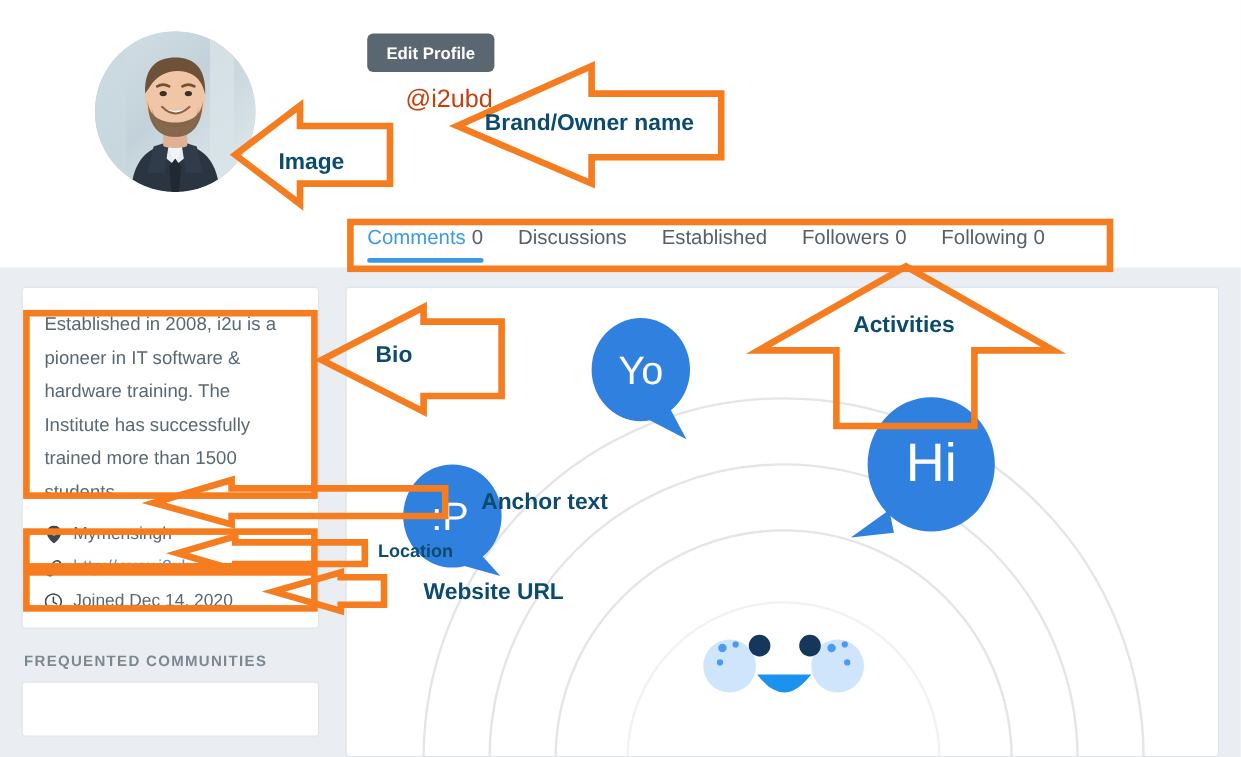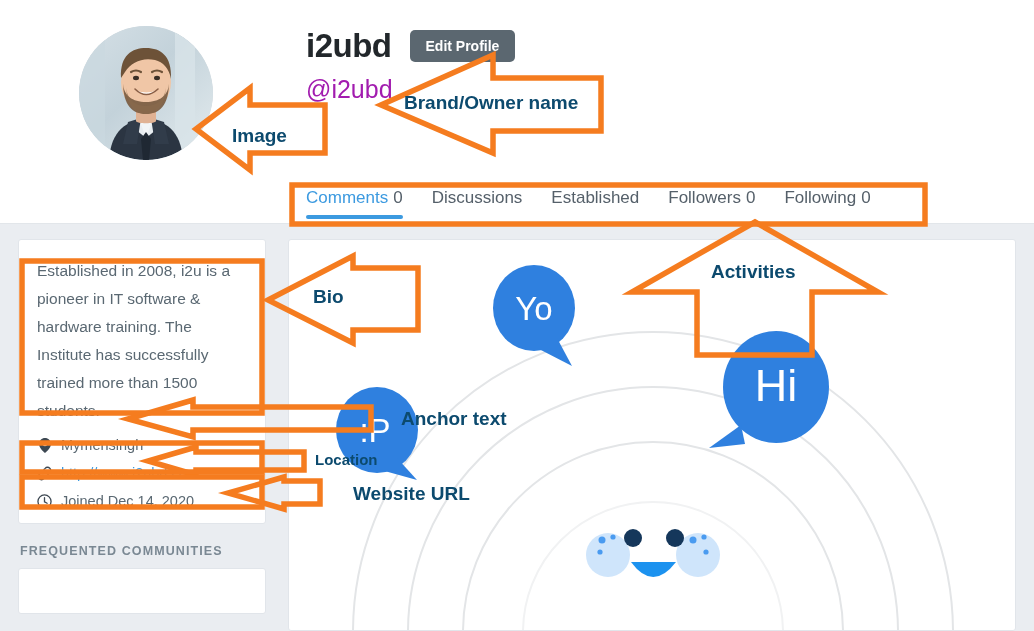--- a/index.html
+++ b/index.html
@@ -33,21 +33,21 @@
     font-size:33px; font-weight:bold; color:#22272b; letter-spacing:-0.5px;
     line-height:1.1;
   }
   .edit-profile-btn {
     background:#5b6770; color:#fff; border:none; border-radius:5px;
     font-family:"Liberation Sans", sans-serif;
     font-size:14px; font-weight:bold; padding:9px 16px; cursor:pointer;
     line-height:1;
   }
   .handle {
-    margin-top:11px; font-size:25px; color:#a21caf; font-weight:normal;
+    margin-top:11px; font-size:21px; color:#c2410c; font-weight:normal;margin-left:32px;
   }
 
   
   .tabs-row {
     position:absolute; left:306px; top:188px;
     display:flex; align-items:flex-start; gap:29px;
   }
   .tab {
     font-size:17px; color:#55606a; padding-bottom:11px; cursor:pointer;
     white-space:nowrap; position:relative;
@@ -158,21 +158,20 @@
           <path d="M73 46 Q78 43 83 46" stroke="#6d5238" stroke-width="2.2" fill="none" stroke-linecap="round"></path>
 
           <path d="M57 64 Q67 73 78 64 Q67 69 57 64 Z" fill="#ffffff"></path>
           <path d="M56 63 Q67 74 79 63" stroke="#8a5f46" stroke-width="1.6" fill="none" stroke-linecap="round"></path>
         </g>
       </svg>
     </div>
 
     <div class="id-block">
       <div class="name-row">
-        <div class="display-name">i2ubd</div>
         <button class="edit-profile-btn">Edit Profile</button>
       </div>
       <div class="handle">@i2ubd</div>
     </div>
 
     <div class="tabs-row" id="tabs-row">
         <div class="tab active"><span>Comments</span><span class="cnt">0</span></div>
         <div class="tab"><span>Discussions</span></div>
         <div class="tab"><span>Established</span></div>
         <div class="tab"><span>Followers</span><span class="cnt">0</span></div>

